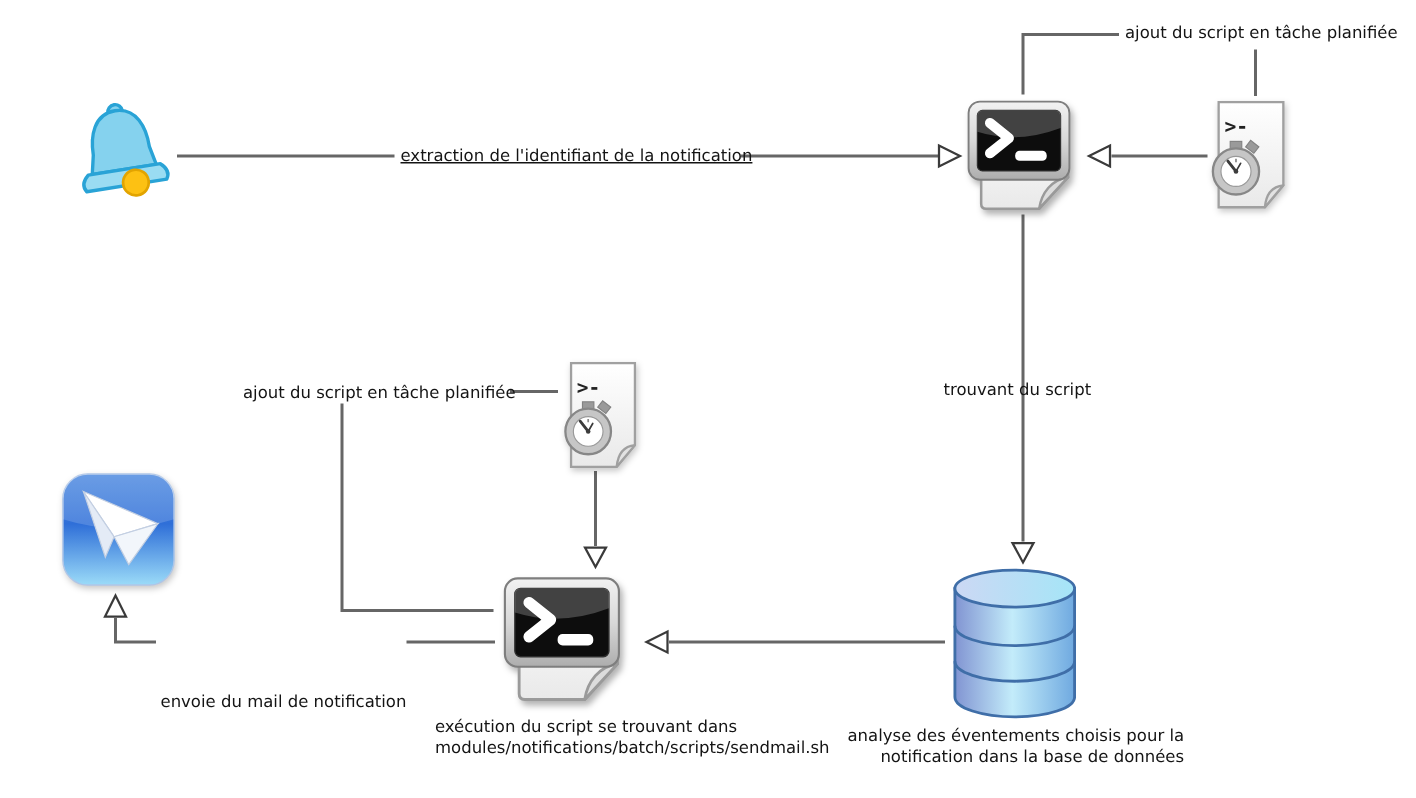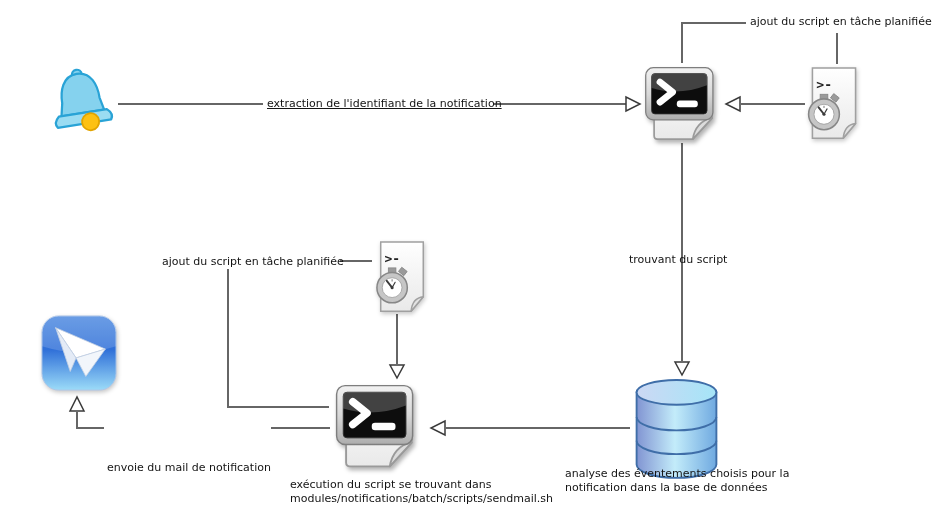--- a/index.html
+++ b/index.html
@@ -194,16 +194,16 @@
       </svg>
   </div>
 
   <div class="lbl" style="left:267px;top:97px;text-decoration:underline;">extraction de l'identifiant de la notification</div>
   <div class="lbl" style="left:750px;top:15px;">ajout du script en tâche planifiée</div>
   <div class="lbl" style="left:629px;top:253px;">trouvant du script</div>
   <div class="lbl" style="left:162px;top:255px;">ajout du script en tâche planifiée</div>
   <div class="lbl" style="left:107px;top:421px;margin-top:40px;">envoie du mail de notification</div>
   <div class="lbl" style="left:248px;top:478px;margin-left:42px;">exécution du script se trouvant dans
 modules/notifications/batch/scripts/sendmail.sh</div>
-  <div class="lbl" style="left:565px;top:467px;">analyse des éventements choisis pour la
+  <div class="lbl" style="left:565px;top:484px;text-align:right;">analyse des éventements choisis pour la
 notification dans la base de données</div>
 
 </div>
 
 </body></html>

